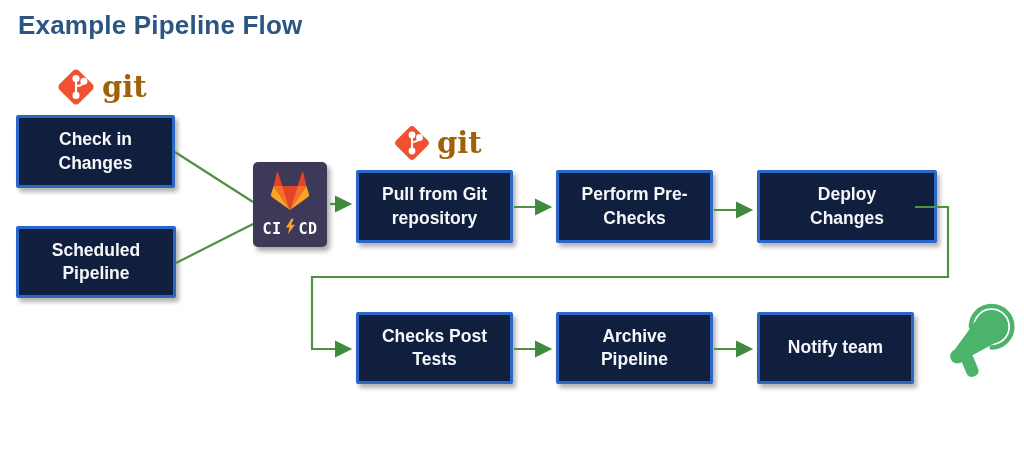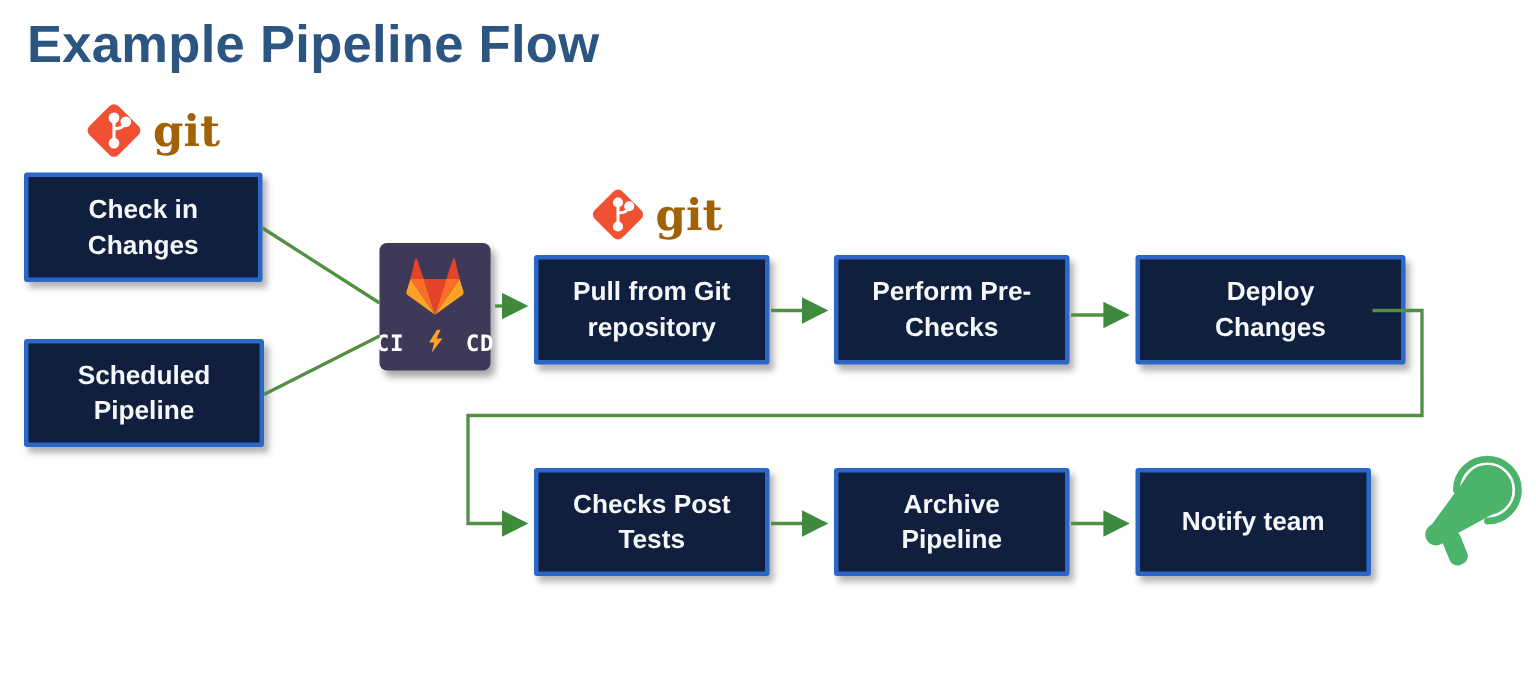--- a/index.html
+++ b/index.html
@@ -2,36 +2,36 @@
 <html><head>
 <meta charset="utf-8">
 <style>
   html,body{margin:0;padding:0;background:#ffffff;}
   #canvas{
     position:relative;width:1024px;height:449px;background:#ffffff;overflow:hidden;
     font-family:"Liberation Sans", sans-serif;
   }
   .page-title{
     position:absolute;left:18px;top:10px;
-    font-size:35px;font-weight:700;color:#2d5581;letter-spacing:.2px;
+    font-size:26px;font-weight:700;color:#2d5581;letter-spacing:.2px;
   }
   .node{
     position:absolute;display:flex;align-items:center;justify-content:center;
     background:#101f3e;border:3px solid #2b66c9;border-radius:2px;
     box-shadow:3px 4px 4px rgba(90,90,90,.45);
     color:#f5f7fa;font-size:17.5px;font-weight:600;text-align:center;
     line-height:1.32;white-space:pre-line;box-sizing:border-box;
   }
   .gitlab-box{
     position:absolute;left:253px;top:162px;width:74px;height:85px;
     background:#3e3959;border-radius:5px;box-shadow:3px 4px 5px rgba(80,80,80,.5);
     display:flex;flex-direction:column;align-items:center;justify-content:center;gap:2px;
   }
   .cicd{
-    display:flex;align-items:center;gap:16px;
+    display:flex;align-items:center;gap:4px;
     color:#ffffff;font-family:"DejaVu Sans Mono", monospace;
     font-size:15px;font-weight:700;letter-spacing:.5px;
   }
   .gitlogo{position:absolute;display:flex;align-items:center;gap:5px;}
   .gitlogo .wordmark{
     font-family:"DejaVu Serif", serif;font-weight:700;
     font-size:29px;color:#a16207;line-height:1;transform:translateY(-2px);
   }
   svg.connectors{position:absolute;left:0;top:0;pointer-events:none;}
   .megaphone{position:absolute;left:934px;top:292px;width:90px;height:100px;}

